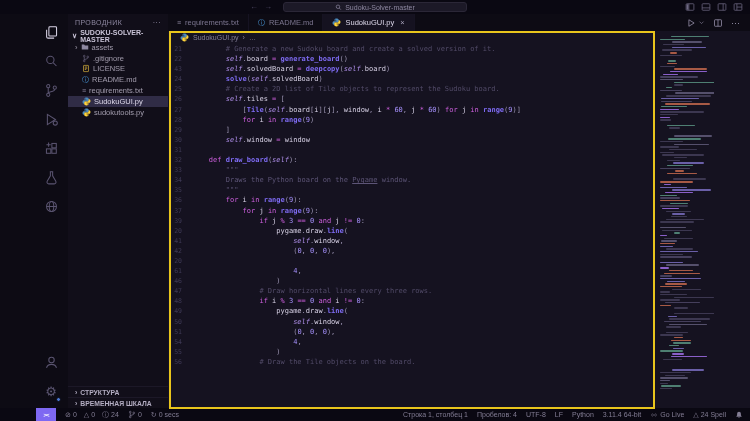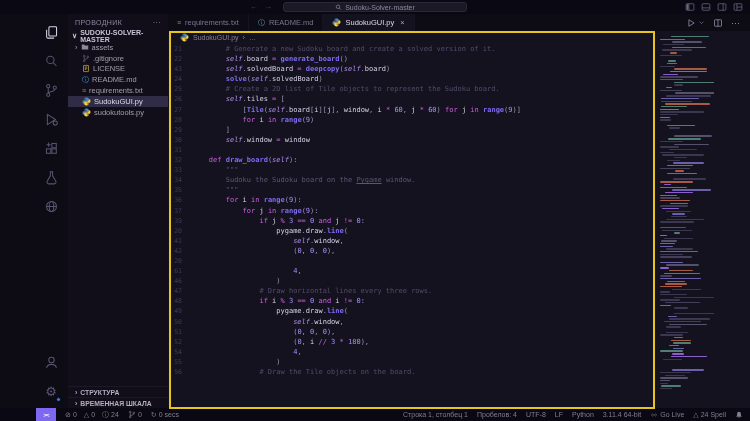--- a/index.html
+++ b/index.html
@@ -352,21 +352,21 @@
             <div class="cl">
               <span class="ln">32</span>
               <span class="lc">    <span class="tok-k">def </span><span class="tok-f">draw_board</span><span class="tok-p">(</span><span class="tok-s">self</span><span class="tok-p">):</span></span>
             </div>
             <div class="cl">
               <span class="ln">33</span>
               <span class="lc">        <span class="tok-d">"""</span></span>
             </div>
             <div class="cl">
               <span class="ln">34</span>
-              <span class="lc">        <span class="tok-d">Sudoku the Sudoku board on the </span><span class="tok-d tok-u">Pygame</span><span class="tok-d"> window.</span></span>
+              <span class="lc">        <span class="tok-d">Draws the Python board on the </span><span class="tok-d tok-u">Pygame</span><span class="tok-d"> window.</span></span>
             </div>
             <div class="cl">
               <span class="ln">35</span>
               <span class="lc">        <span class="tok-d">"""</span></span>
             </div>
             <div class="cl">
               <span class="ln">36</span>
               <span class="lc">        <span class="tok-k">for</span><span class="tok-t"> i </span><span class="tok-k">in</span><span class="tok-t"> </span><span class="tok-f">range</span><span class="tok-p">(</span><span class="tok-n">9</span><span class="tok-p">):</span></span>
             </div>
             <div class="cl">
@@ -412,24 +412,20 @@
               <span class="ln">49</span>
               <span class="lc">                    <span class="tok-t">pygame</span><span class="tok-p">.</span><span class="tok-t">draw</span><span class="tok-p">.</span><span class="tok-f">line</span><span class="tok-p">(</span></span>
             </div>
             <div class="cl">
               <span class="ln">50</span>
               <span class="lc">                        <span class="tok-s">self</span><span class="tok-p">.</span><span class="tok-t">window</span><span class="tok-p">,</span></span>
             </div>
             <div class="cl">
               <span class="ln">51</span>
               <span class="lc">                        <span class="tok-p">(</span><span class="tok-n">0</span><span class="tok-p">, </span><span class="tok-n">0</span><span class="tok-p">, </span><span class="tok-n">0</span><span class="tok-p">),</span></span>
-            </div>
-            <div class="cl">
-              <span class="ln">52</span>
-              <span class="lc">                        <span class="tok-p">(</span><span class="tok-n">0</span><span class="tok-p">, </span><span class="tok-t">i</span><span class="tok-k"> // </span><span class="tok-n">3</span><span class="tok-k"> * </span><span class="tok-n">180</span><span class="tok-p">),</span></span>
             </div>
             <div class="cl">
               <span class="ln">54</span>
               <span class="lc">                        <span class="tok-n">4</span><span class="tok-p">,</span></span>
             </div>
             <div class="cl">
               <span class="ln">55</span>
               <span class="lc">                    <span class="tok-p">)</span></span>
             </div>
             <div class="cl">

